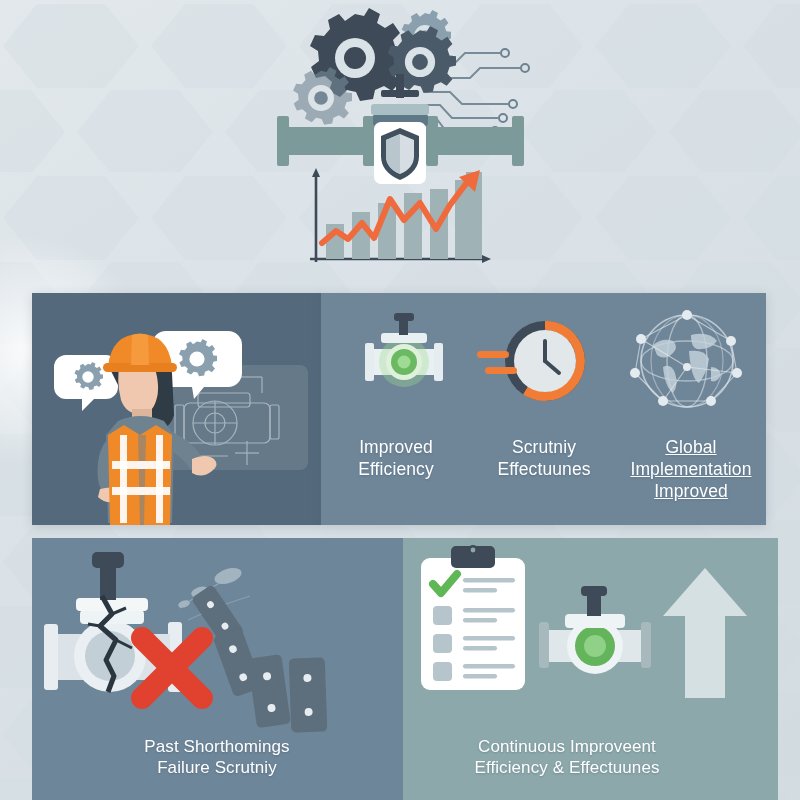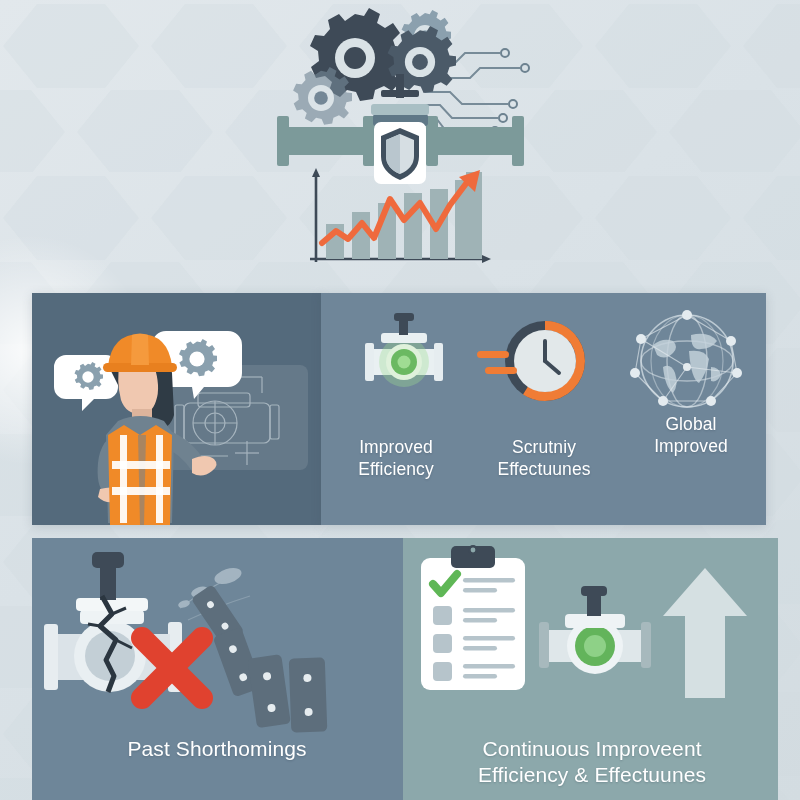--- a/index.html
+++ b/index.html
@@ -50,28 +50,28 @@
   .cap {
     position: absolute;
     color: #ffffff;
     text-align: center;
     line-height: 1.26;
     letter-spacing: 0.1px;
     text-shadow: 0 1px 2px rgba(40,55,70,0.25);
     user-select: none;
   }
   .cap-mid { font-size: 17.5px; }
-  .cap-bot { font-size: 21px; }
+  .cap-bot { font-size: 17px; }
 
   .feat-1 { left: 330px; top: 436px; width: 132px; }
   .feat-2 { left: 477px; top: 436px; width: 134px; }
-  .feat-3 { left: 618px; top: 413px; width: 146px; }
+  .feat-3 { left: 618px; top: 436px; width: 146px; text-decoration: underline; }
 
   .bot-cap-left  { left: 52px;  top: 736px; width: 330px; }
-  .bot-cap-right { left: 421px; top: 736px; width: 342px; }
+  .bot-cap-right { left: 396px; top: 736px; width: 342px; }
 
   .hero { position: absolute; left: 0; top: 0; }
 </style>
 </head>
 <body>
 
 <div id="stage">
 
   <svg class="hex-layer" width="800" height="800" viewBox="0 0 800 800">
     <defs>
@@ -311,20 +311,21 @@
   <div class="cap cap-mid feat-1">
     <div>Improved</div>
     <div>Efficiency</div>
   </div>
   <div class="cap cap-mid feat-2">
     <div>Scrutniy</div>
     <div>Effectuunes</div>
   </div>
   <div class="cap cap-mid feat-3">
     <div>Global</div>
+    <div>Implementation</div>
     <div>Improved</div>
   </div>
 
   <div class="panel panel-bot-left">
     <svg width="371" height="262" viewBox="0 0 371 262">
 
       <g fill="#cfdbe2" opacity="0.55">
         <ellipse cx="196" cy="38" rx="14" ry="7" transform="rotate(-18 196 38)"></ellipse>
         <ellipse cx="168" cy="54" rx="9" ry="5" transform="rotate(-18 168 54)"></ellipse>
         <ellipse cx="152" cy="66" rx="6" ry="3.5" transform="rotate(-18 152 66)"></ellipse>
@@ -416,19 +417,20 @@
       </g>
 
       <g fill="#d5e0e2">
         <polygon points="302,30 344,78 322,78 322,160 282,160 282,78 260,78"></polygon>
       </g>
     </svg>
   </div>
 
   <div class="cap cap-bot bot-cap-left">
     <div>Past Shorthomings</div>
+    <div>Failure Scrutniy</div>
   </div>
   <div class="cap cap-bot bot-cap-right">
     <div>Continuous Improveent</div>
     <div>Efficiency &amp; Effectuunes</div>
   </div>
 
 </div>
 
 </body></html>

